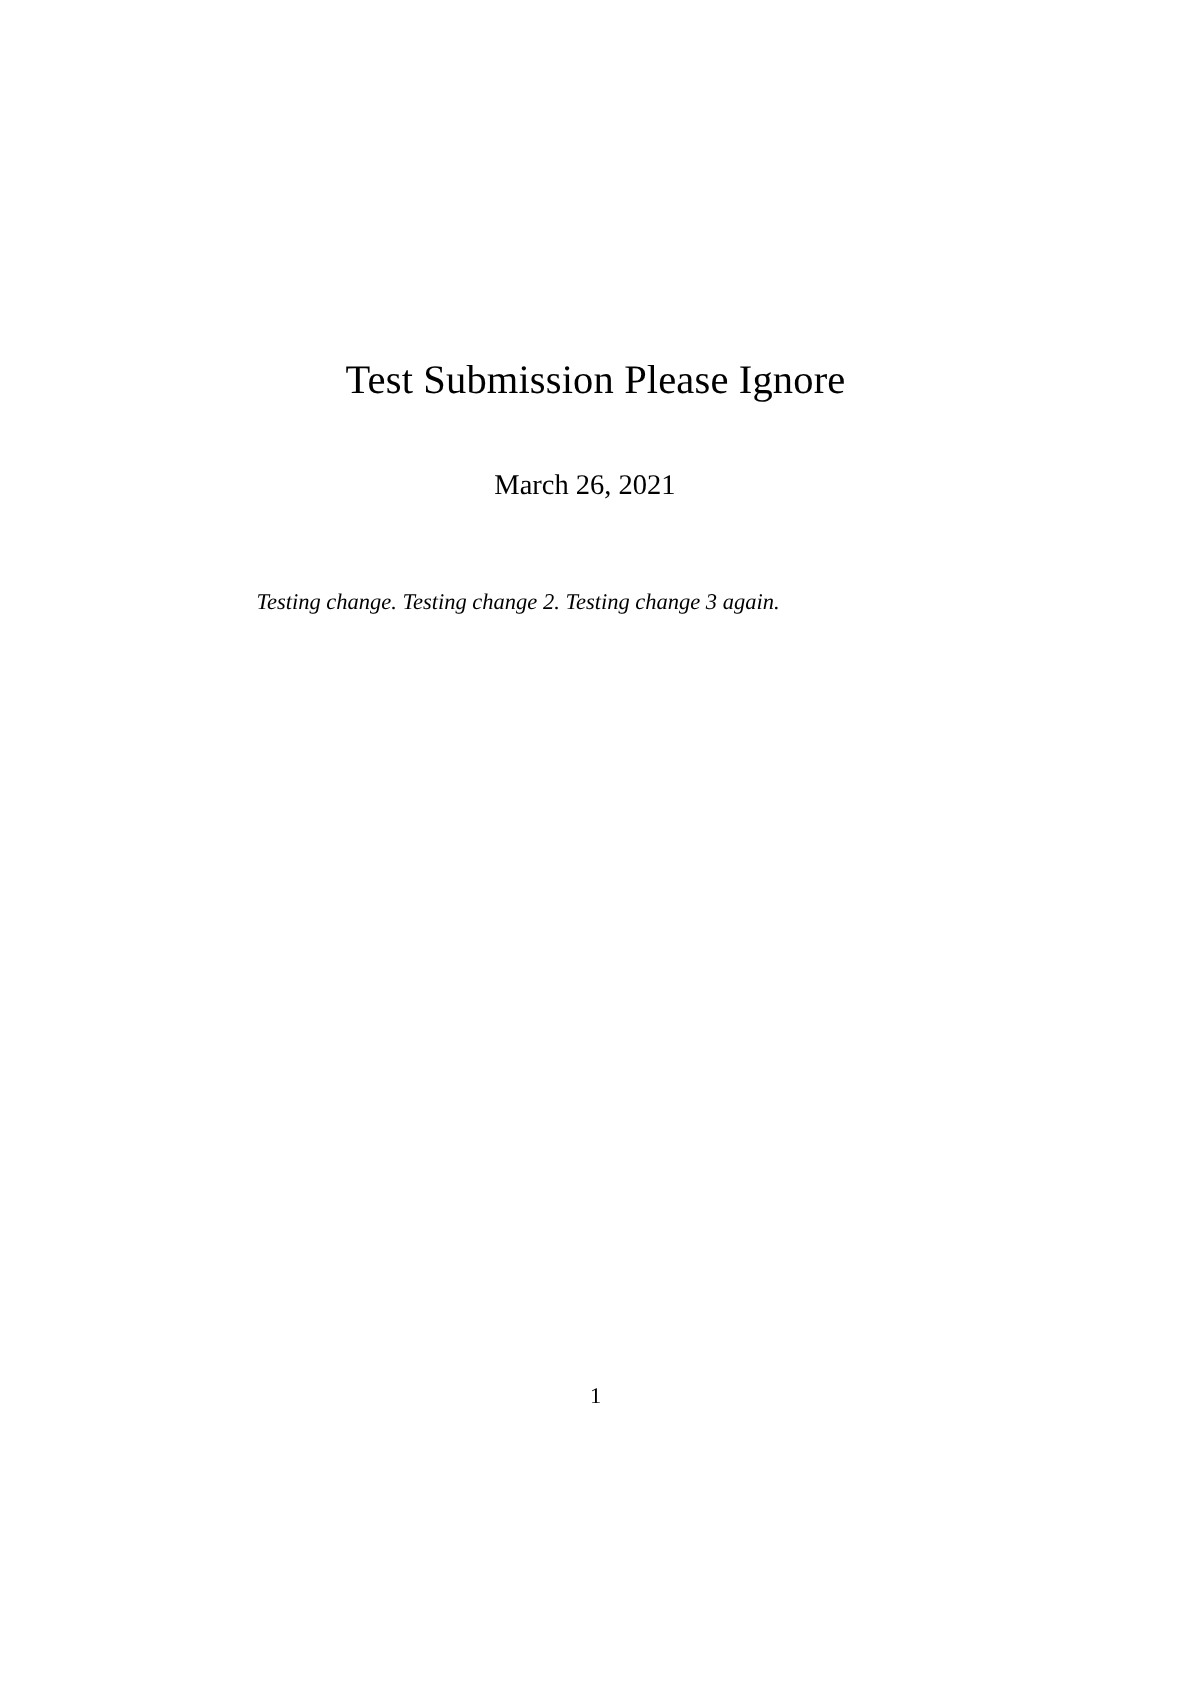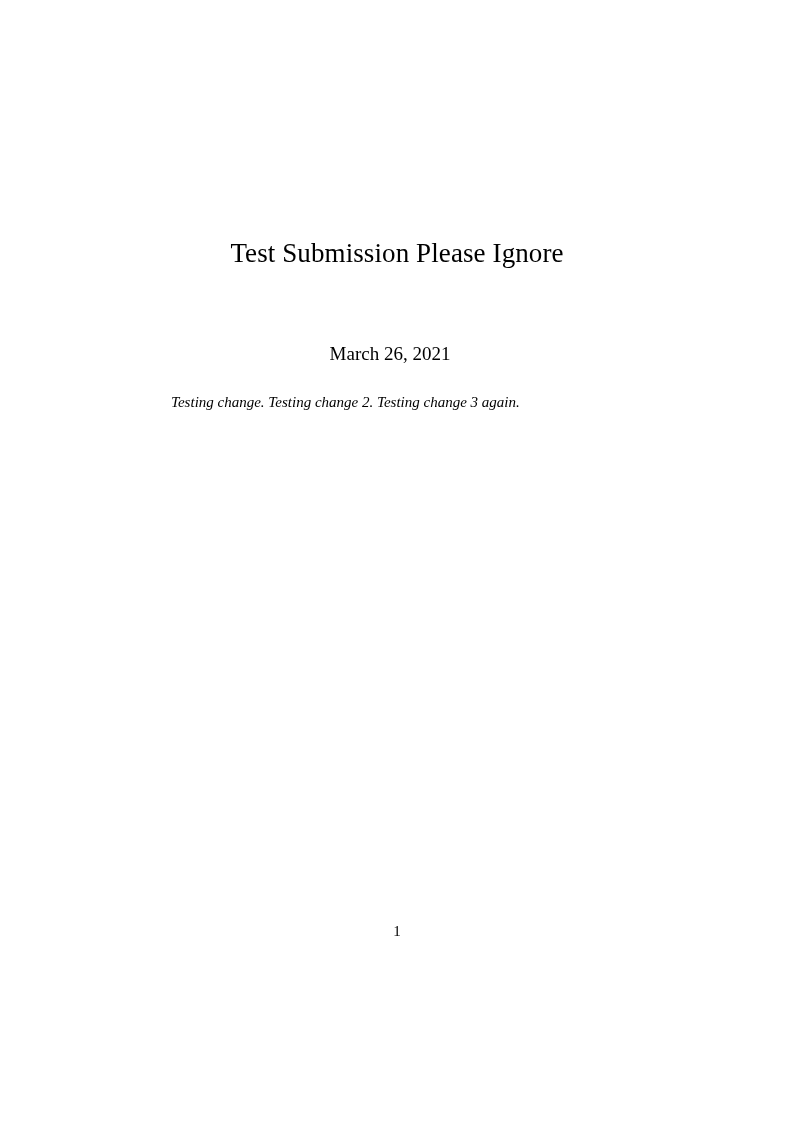--- a/index.html
+++ b/index.html
@@ -33,21 +33,20 @@
     letter-spacing: 0.1px;
   }
   .doc-date {
     position: absolute;
     top: 311px;
     left: 0;
     width: 780px;
     text-align: center;
     font-size: 19px;
     line-height: 26px;
-    margin-top: 30px;
   }
   .doc-body {
     position: absolute;
     top: 375px;
     left: 139px;
     width: 516px;
     font-size: 15px;
     line-height: 24px;
     text-align: justify;
     text-indent: 32px;

